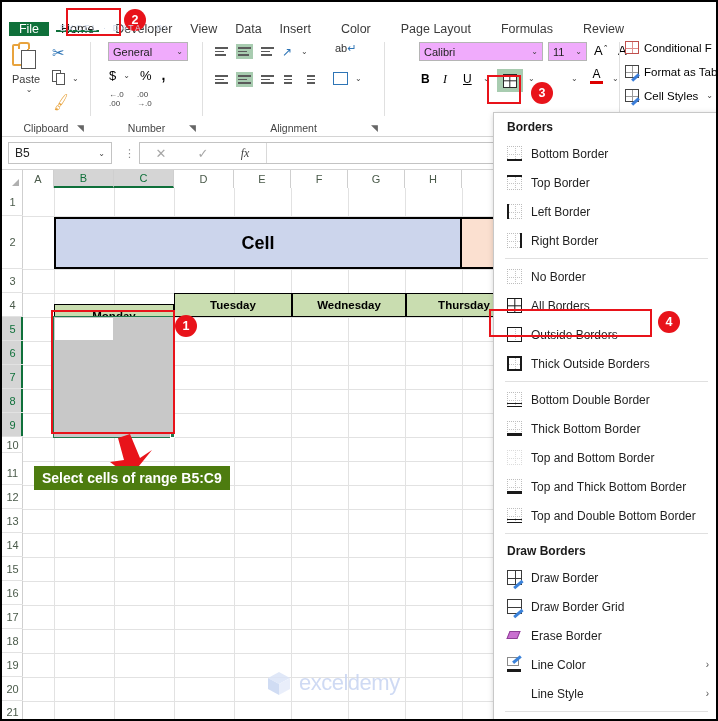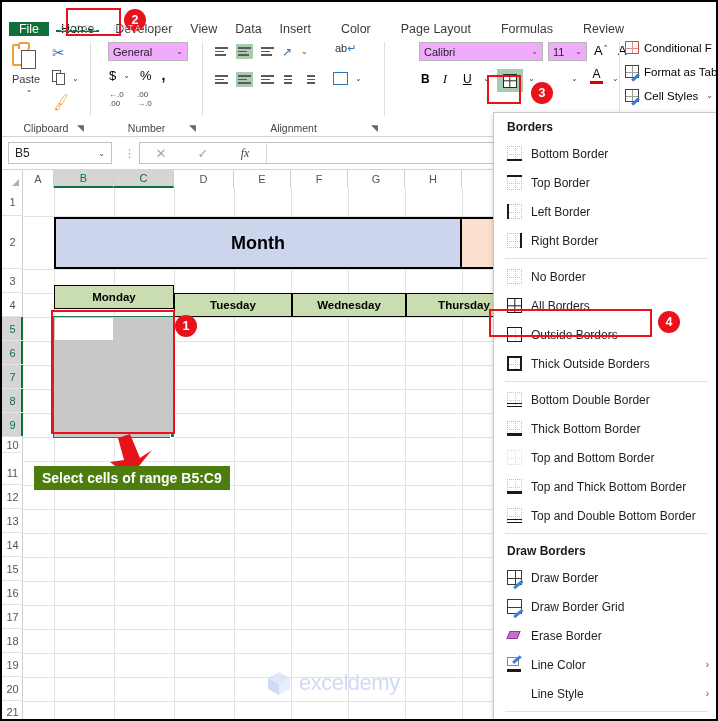--- a/index.html
+++ b/index.html
@@ -501,24 +501,24 @@
       <div class="gl-h" style="top:321px;"></div>
       <div class="gl-h" style="top:345px;"></div>
       <div class="gl-h" style="top:369px;"></div>
       <div class="gl-h" style="top:393px;"></div>
       <div class="gl-h" style="top:417px;"></div>
       <div class="gl-h" style="top:441px;"></div>
       <div class="gl-h" style="top:465px;"></div>
       <div class="gl-h" style="top:489px;"></div>
       <div class="gl-h" style="top:513px;"></div>
 
-      <div class="cell month-cell" style="left:31px; top:29px; width:408px; height:52px;">Month</div>
+      <div class="cell month-cell" style="left:31px; top:29px; width:408px; height:52px;">Cell</div>
       <div class="cell peach-cell" style="left:439px; top:29px; width:60px; height:52px;"></div>
 
-      <div class="cell day-cell" style="left:31px;  top:97px; width:120px; height:24px;">Monday</div>
+      <div class="cell day-cell" style="left:31px;  top:116px; width:120px; height:24px;">Monday</div>
       <div class="cell day-cell" style="left:151px; top:105px; width:118px; height:24px;">Tuesday</div>
       <div class="cell day-cell" style="left:269px; top:105px; width:114px; height:24px;">Wednesday</div>
       <div class="cell day-cell" style="left:383px; top:105px; width:116px; height:24px;">Thursday</div>
 
       <div class="sel-fill" style="left:31px; top:129px; width:120px; height:120px;"></div>
       <div class="sel-white" style="left:32px; top:130px; width:58px; height:22px;"></div>
       <div class="sel-border" style="left:30px; top:128px; width:122px; height:122px;"></div>
       <div class="sel-handle" style="left:147px; top:245px;"></div>
     </div>
   </div>

